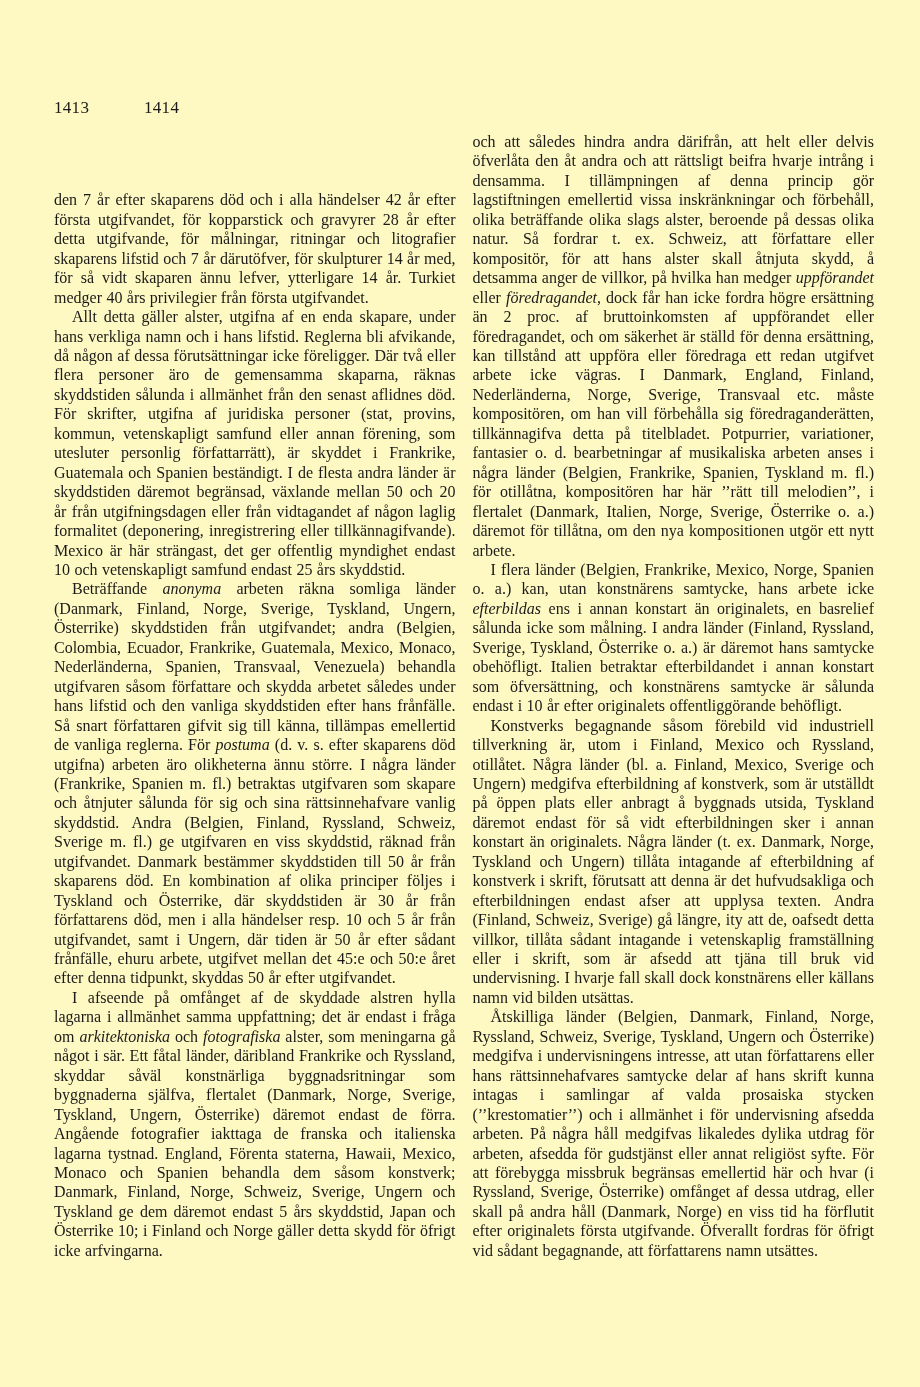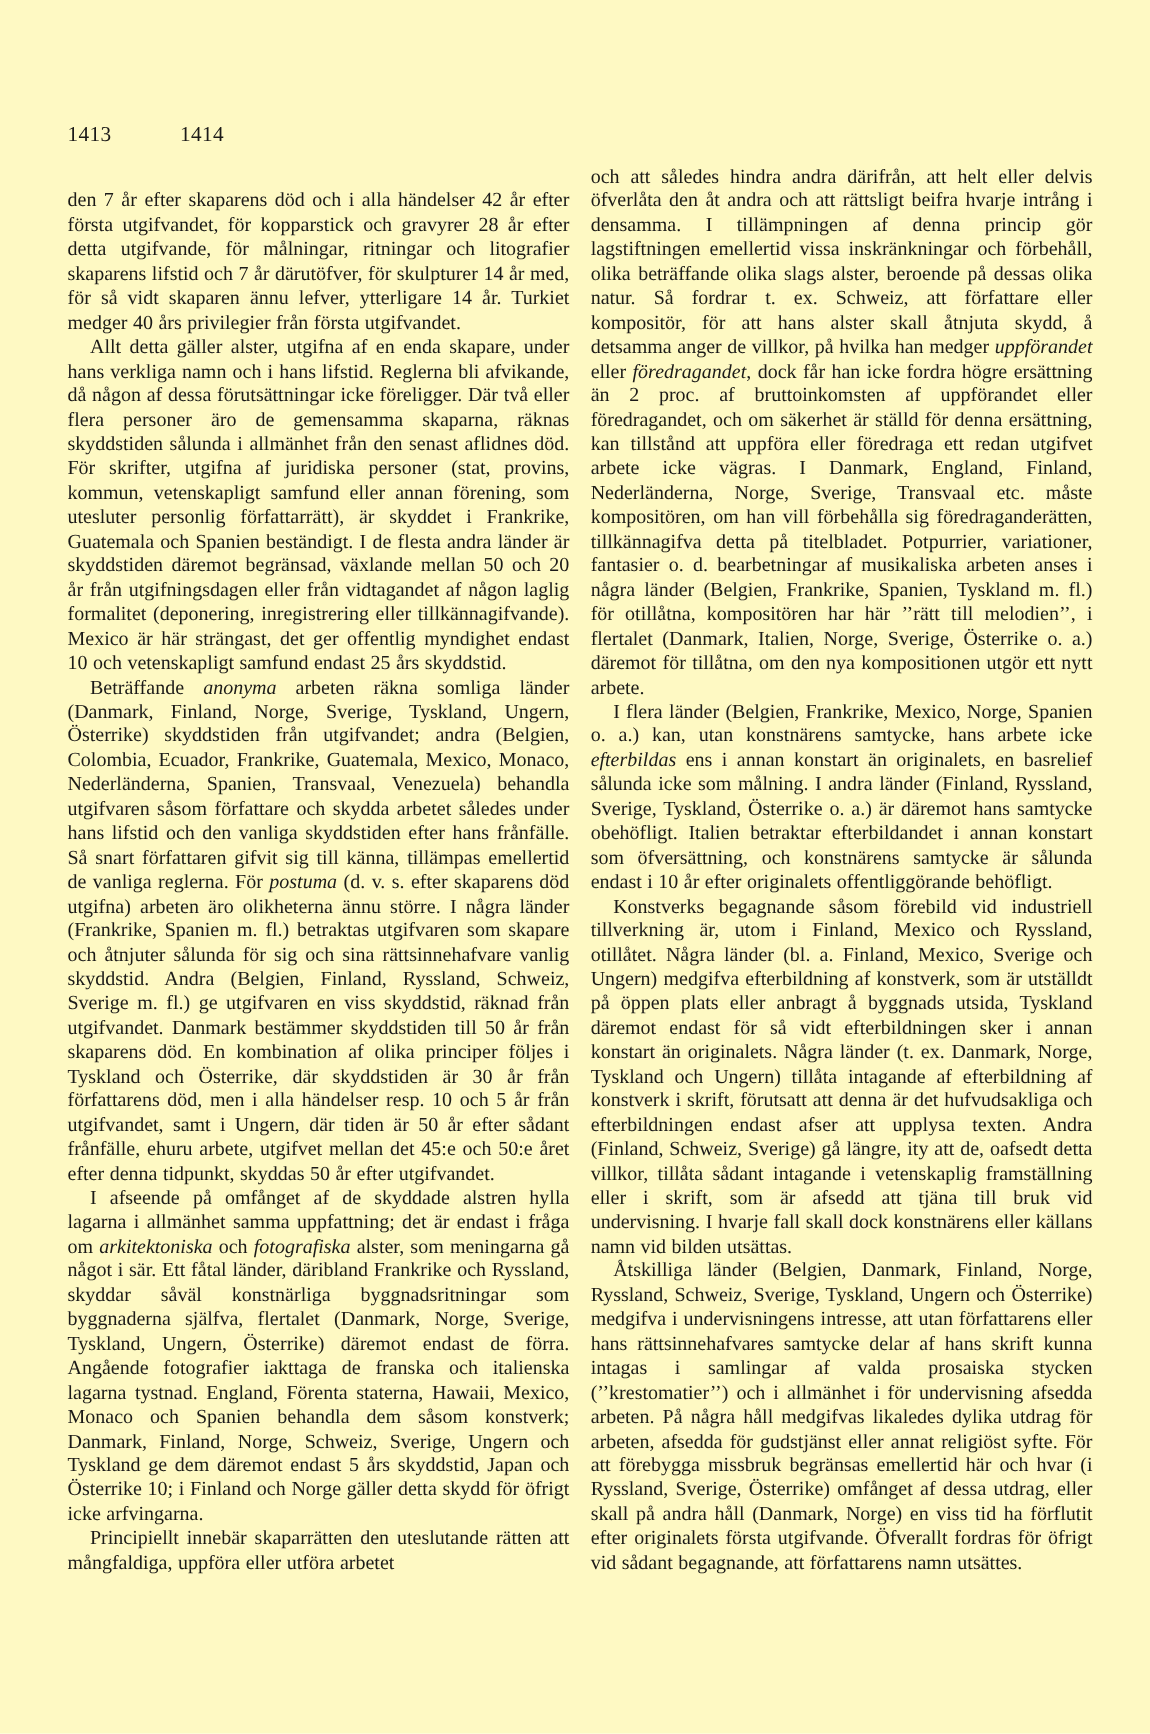--- a/index.html
+++ b/index.html
@@ -84,21 +84,20 @@
     <div class="page-num">1413</div>
     <div class="page-num right">1414</div>
   </div>
 
   <div class="columns">
     <div class="col">
         <p class="para">den 7 år efter skaparens död och i alla händelser 42 år efter första utgifvandet, för kopparstick och gravyrer 28 år efter detta utgifvande, för målningar, ritningar och litografier skaparens lifstid och 7 år därutöfver, för skulpturer 14 år med, för så vidt skaparen ännu lefver, ytterligare 14 år. Turkiet medger 40 års privilegier från första utgifvandet.</p>
         <p class="para indent">Allt detta gäller alster, utgifna af en enda skapare, under hans verkliga namn och i hans lifstid. Reglerna bli afvikande, då någon af dessa förutsättningar icke föreligger. Där två eller flera personer äro de gemensamma skaparna, räknas skyddstiden sålunda i allmänhet från den senast aflidnes död. För skrifter, utgifna af juridiska personer (stat, provins, kommun, vetenskapligt samfund eller annan förening, som utesluter personlig författarrätt), är skyddet i Frankrike, Guatemala och Spanien beständigt. I de flesta andra länder är skyddstiden däremot begränsad, växlande mellan 50 och 20 år från utgifningsdagen eller från vidtagandet af någon laglig formalitet (deponering, inregistrering eller tillkännagifvande). Mexico är här strängast, det ger offentlig myndighet endast 10 och vetenskapligt samfund endast 25 års skyddstid.</p>
         <p class="para indent">Beträffande <i>anonyma</i> arbeten räkna somliga länder (Danmark, Finland, Norge, Sverige, Tyskland, Ungern, Österrike) skyddstiden från utgifvandet; andra (Belgien, Colombia, Ecuador, Frankrike, Guatemala, Mexico, Monaco, Nederländerna, Spanien, Transvaal, Venezuela) behandla utgifvaren såsom författare och skydda arbetet således under hans lifstid och den vanliga skyddstiden efter hans frånfälle. Så snart författaren gifvit sig till känna, tillämpas emellertid de vanliga reglerna. För <i>postuma</i> (d. v. s. efter skaparens död utgifna) arbeten äro olikheterna ännu större. I några länder (Frankrike, Spanien m. fl.) betraktas utgifvaren som skapare och åtnjuter sålunda för sig och sina rättsinnehafvare vanlig skyddstid. Andra (Belgien, Finland, Ryssland, Schweiz, Sverige m. fl.) ge utgifvaren en viss skyddstid, räknad från utgifvandet. Danmark bestämmer skyddstiden till 50 år från skaparens död. En kombination af olika principer följes i Tyskland och Österrike, där skyddstiden är 30 år från författarens död, men i alla händelser resp. 10 och 5 år från utgifvandet, samt i Ungern, där tiden är 50 år efter sådant frånfälle, ehuru arbete, utgifvet mellan det 45:e och 50:e året efter denna tidpunkt, skyddas 50 år efter utgifvandet.</p>
         <p class="para indent">I afseende på omfånget af de skyddade alstren hylla lagarna i allmänhet samma uppfattning; det är endast i fråga om <i>arkitektoniska</i> och <i>fotografiska</i> alster, som meningarna gå något i sär. Ett fåtal länder, däribland Frankrike och Ryssland, skyddar såväl konstnärliga byggnadsritningar som byggnaderna själfva, flertalet (Danmark, Norge, Sverige, Tyskland, Ungern, Österrike) däremot endast de förra. Angående fotografier iakttaga de franska och italienska lagarna tystnad. England, Förenta staterna, Hawaii, Mexico, Monaco och Spanien behandla dem såsom konstverk; Danmark, Finland, Norge, Schweiz, Sverige, Ungern och Tyskland ge dem däremot endast 5 års skyddstid, Japan och Österrike 10; i Finland och Norge gäller detta skydd för öfrigt icke arfvingarna.</p>
-        <p class="para indent">Principiellt innebär skaparrätten den uteslutande rätten att mångfaldiga, uppföra eller utföra arbetet</p>
       </div>
     <div class="col-divider"></div>
     <div class="col">
         <p class="para">och att således hindra andra därifrån, att helt eller delvis öfverlåta den åt andra och att rättsligt beifra hvarje intrång i densamma. I tillämpningen af denna princip gör lagstiftningen emellertid vissa inskränkningar och förbehåll, olika beträffande olika slags alster, beroende på dessas olika natur. Så fordrar t. ex. Schweiz, att författare eller kompositör, för att hans alster skall åtnjuta skydd, å detsamma anger de villkor, på hvilka han medger <i>uppförandet</i> eller <i>föredragandet</i>, dock får han icke fordra högre ersättning än 2 proc. af bruttoinkomsten af uppförandet eller föredragandet, och om säkerhet är ställd för denna ersättning, kan tillstånd att uppföra eller föredraga ett redan utgifvet arbete icke vägras. I Danmark, England, Finland, Nederländerna, Norge, Sverige, Transvaal etc. måste kompositören, om han vill förbehålla sig föredraganderätten, tillkännagifva detta på titelbladet. Potpurrier, variationer, fantasier o. d. bearbetningar af musikaliska arbeten anses i några länder (Belgien, Frankrike, Spanien, Tyskland m. fl.) för otillåtna, kompositören har här ’’rätt till melodien’’, i flertalet (Danmark, Italien, Norge, Sverige, Österrike o. a.) däremot för tillåtna, om den nya kompositionen utgör ett nytt arbete.</p>
         <p class="para indent">I flera länder (Belgien, Frankrike, Mexico, Norge, Spanien o. a.) kan, utan konstnärens samtycke, hans arbete icke <i>efterbildas</i> ens i annan konstart än originalets, en basrelief sålunda icke som målning. I andra länder (Finland, Ryssland, Sverige, Tyskland, Österrike o. a.) är däremot hans samtycke obehöfligt. Italien betraktar efterbildandet i annan konstart som öfversättning, och konstnärens samtycke är sålunda endast i 10 år efter originalets offentliggörande behöfligt.</p>
         <p class="para indent">Konstverks begagnande såsom förebild vid industriell tillverkning är, utom i Finland, Mexico och Ryssland, otillåtet. Några länder (bl. a. Finland, Mexico, Sverige och Ungern) medgifva efterbildning af konstverk, som är utställdt på öppen plats eller anbragt å byggnads utsida, Tyskland däremot endast för så vidt efterbildningen sker i annan konstart än originalets. Några länder (t. ex. Danmark, Norge, Tyskland och Ungern) tillåta intagande af efterbildning af konstverk i skrift, förutsatt att denna är det hufvudsakliga och efterbildningen endast afser att upplysa texten. Andra (Finland, Schweiz, Sverige) gå längre, ity att de, oafsedt detta villkor, tillåta sådant intagande i vetenskaplig framställning eller i skrift, som är afsedd att tjäna till bruk vid undervisning. I hvarje fall skall dock konstnärens eller källans namn vid bilden utsättas.</p>
         <p class="para indent">Åtskilliga länder (Belgien, Danmark, Finland, Norge, Ryssland, Schweiz, Sverige, Tyskland, Ungern och Österrike) medgifva i undervisningens intresse, att utan författarens eller hans rättsinnehafvares samtycke delar af hans skrift kunna intagas i samlingar af valda prosaiska stycken (’’krestomatier’’) och i allmänhet i för undervisning afsedda arbeten. På några håll medgifvas likaledes dylika utdrag för arbeten, afsedda för gudstjänst eller annat religiöst syfte. För att förebygga missbruk begränsas emellertid här och hvar (i Ryssland, Sverige, Österrike) omfånget af dessa utdrag, eller skall på andra håll (Danmark, Norge) en viss tid ha förflutit efter originalets första utgifvande. Öfverallt fordras för öfrigt vid sådant begagnande, att författarens namn utsättes.</p>
       </div>
   </div>
 

